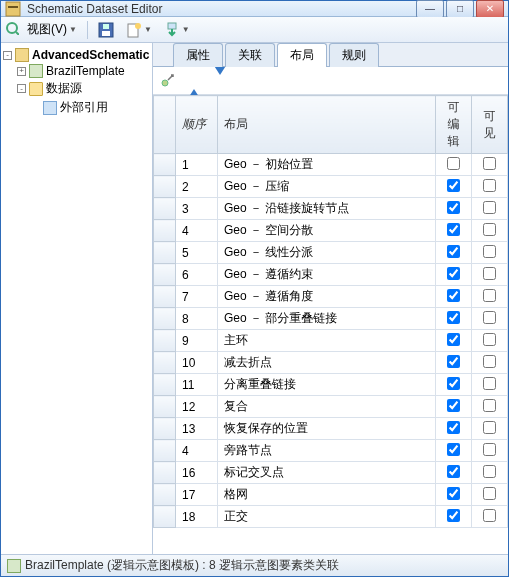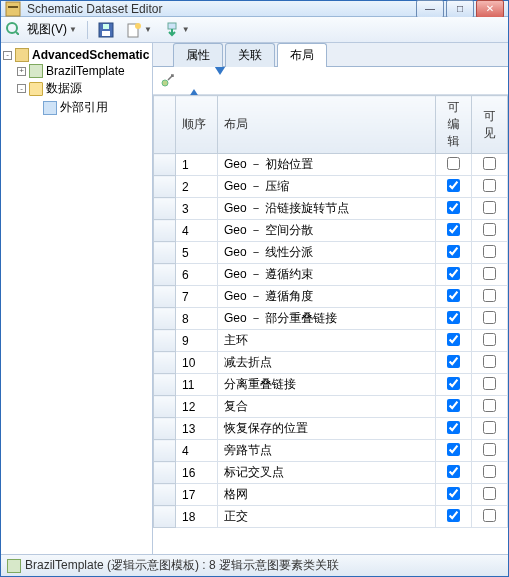--- a/index.html
+++ b/index.html
@@ -29,21 +29,21 @@
 .tab.active { background: #fff; font-weight: normal; }
 .tabbody { flex: 1; background: #fff; display: flex; flex-direction: column; overflow: hidden; padding: 2px 0 0 0; }
 .tbar2 { height: 26px; display: flex; align-items: center; padding: 0 6px; gap: 8px; border-bottom: 1px solid #d4dde8; }
 .arrow-up, .arrow-down { width: 0; height: 0; border-left: 9px solid transparent; border-right: 9px solid transparent; }
 .arrow-up { border-bottom: 14px solid #3478c8; }
 .arrow-down { border-top: 14px solid #3478c8; }
 .grid { flex: 1; overflow: auto; }
 table { width: 100%; border-collapse: collapse; }
 th { background: linear-gradient(#f7fafd,#e4ecf5); border: 1px solid #c2cedb; padding: 3px 6px; text-align: left; font-weight: normal; color: #333; }
 th:first-child { width: 22px; }
-th.col-order { width: 42px; }
+th.col-order { width: 42px; font-style: italic; }
 th.col-edit, th.col-vis { width: 36px; text-align: center; }
 td { border: 1px solid #d9e1eb; padding: 2px 6px; height: 20px; background: #fff; }
 td.rowhdr { background: linear-gradient(#f7fafd,#e4ecf5); border: 1px solid #c2cedb; }
 td.c { text-align: center; }
 input[type=checkbox] { width: 13px; height: 13px; }
 .statusbar { height: 22px; background: linear-gradient(#f4f8fc,#dfe9f4); border-top: 1px solid #b9c9de; display: flex; align-items: center; padding: 0 6px; gap: 4px; color: #333; }
 .dd-arrow { font-size: 8px; color: #555; }
 </style>
 </head>
 <body>
@@ -119,20 +119,21 @@
         <span class="ticon link"></span>
         <span>外部引用</span>
       </div>
     </div>
 
     <div class="content">
       <div class="tabs" id="tabs">
           <div class="tab">属性</div>
           <div class="tab">关联</div>
           <div class="tab active">布局</div>
+          <div class="tab">规则</div>
         </div>
       <div class="tabbody">
         <div class="tbar2">
           <span><svg width="18" height="18">
                 <circle cx="6" cy="12" r="3" fill="#b9d58b" stroke="#6b8"></circle>
                 <path d="M9 9 L14 4 M12 4 L14 4 L14 6" stroke="#777" fill="none" stroke-width="1.5"></path>
               </svg></span>
           <span><span class="arrow-up"></span></span>
           <span><span class="arrow-down"></span></span>
         </div>

